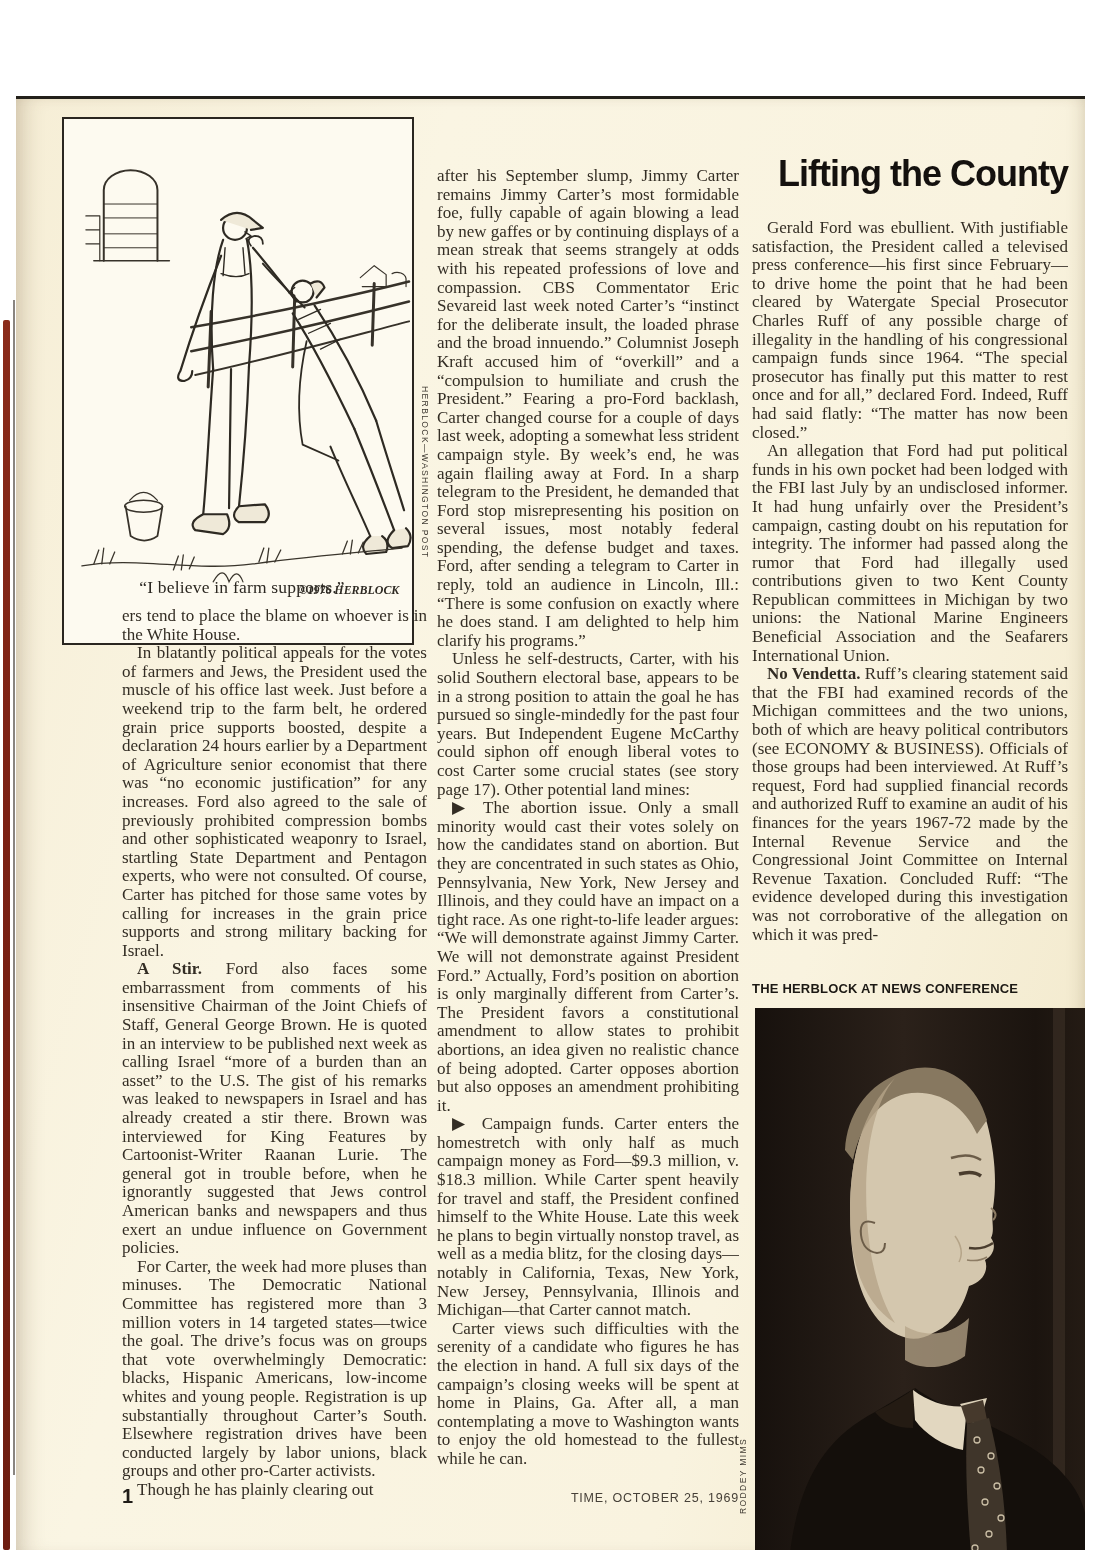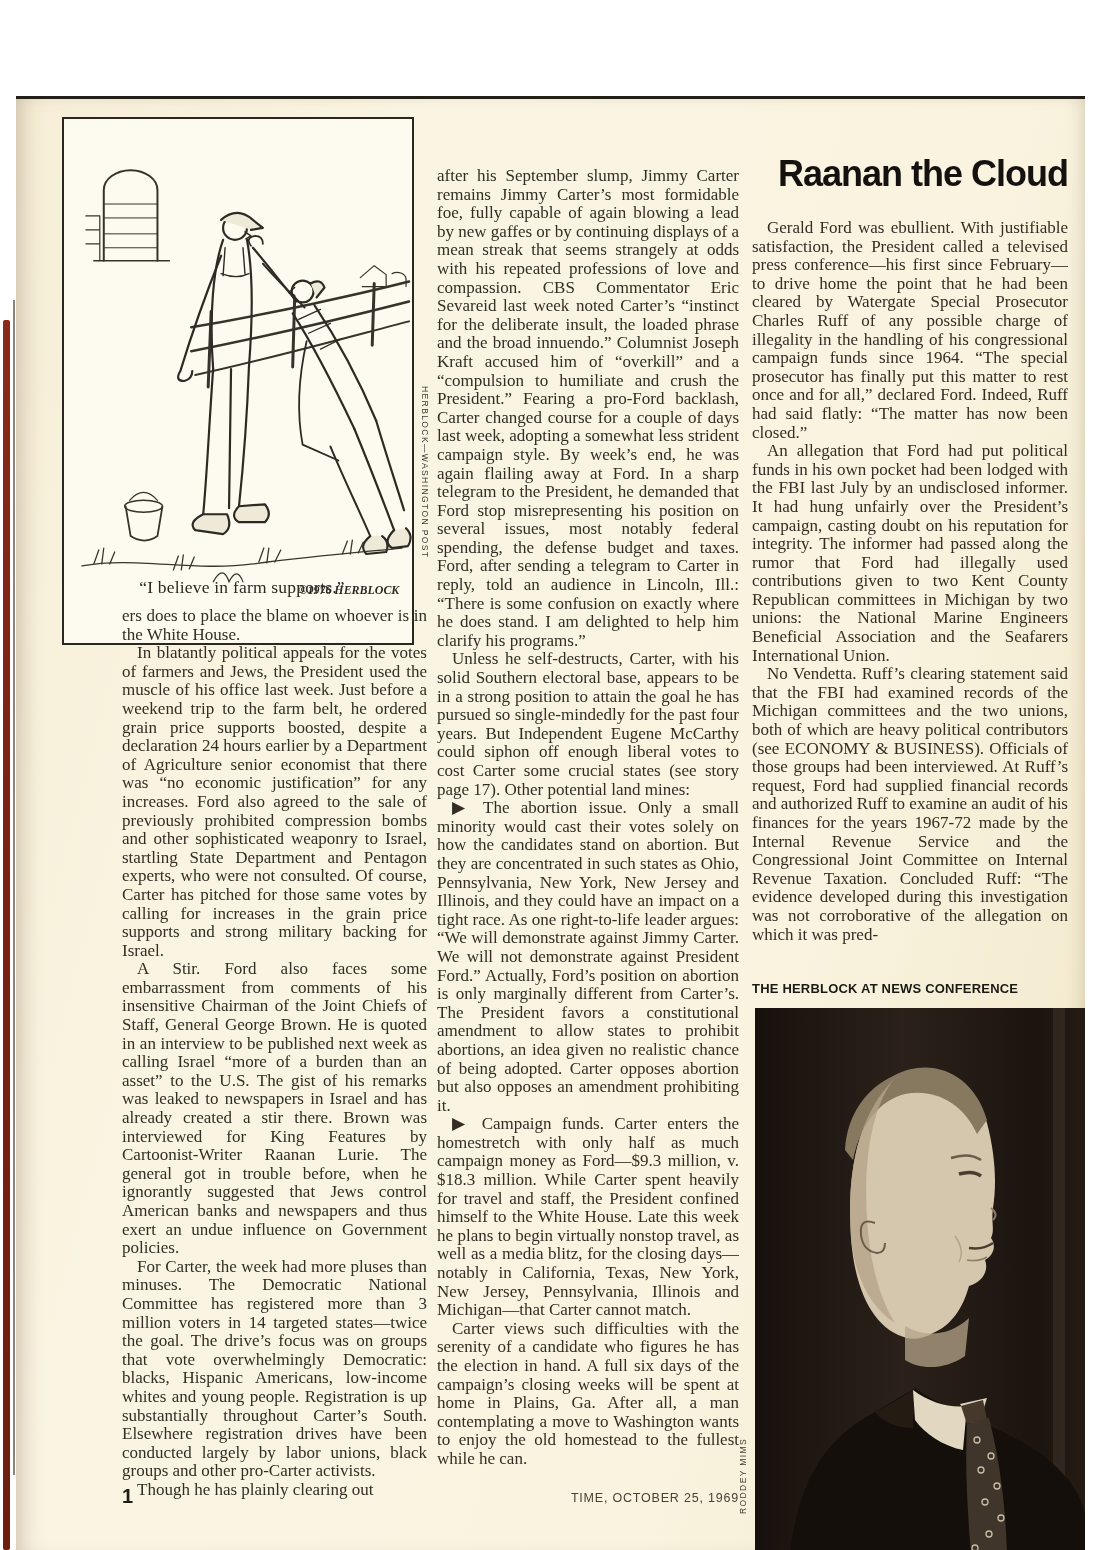--- a/index.html
+++ b/index.html
@@ -39,21 +39,21 @@
   .cartoon-caption {
     position:absolute; left:50px; top:478px; width:352px; text-align:center;
     font-size:17.5px; color:#2c2822; letter-spacing:.2px;
   }
   .textcol {
     position:absolute; font-size:17px; line-height:18.6px; color:#332d24;
     text-align:justify;
   }
   .textcol p { margin:0; text-indent:15px; }
   .textcol p.flush { text-indent:0; }
-  .lead { font-weight:normal; }
+  .lead { font-weight:bold; }
   .col-left   { left:106px; top:508px; width:305px; }
   .col-middle { left:421px; top:68px;  width:302px; height:1318px; overflow:hidden; }
   .col-right  { left:736px; top:120px; width:316px; height:760px; overflow:hidden; }
   .pagenum {
     position:absolute; left:106px; top:1386px;
     font-family:"Liberation Sans", sans-serif; font-weight:bold;
     font-size:20px; color:#1f1c17;
   }
   .footer {
     position:absolute; left:421px; top:1392px; width:302px; text-align:right;
@@ -133,38 +133,38 @@
         <path d="M30 410 l5 -14 M38 410 l2 -16 M46 410 l5 -12 M110 416 l5 -14 M118 416 l2 -15 M126 415 l5 -12 M196 408 l5 -14 M204 409 l2 -15 M212 408 l6 -12 M280 400 l5 -13 M288 400 l2 -14 M296 399 l5 -11"></path>
         <path d="M150 428 q10 -18 16 0 q8 -16 14 0" stroke-width="1.2"></path>
       </g>
       <text x="236" y="440" font-family="Liberation Serif, serif" font-style="italic" font-weight="bold" font-size="12" fill="#2e2a23">©1976 HERBLOCK</text>
     </svg>
   </div>
   <div class="vtext cartoon-credit">HERBLOCK—WASHINGTON POST</div>
   <div class="cartoon-caption">“I believe in farm supports.”</div>
 
   <div class="textcol col-left">
-    <p class="flush"><span class="lead"></span><span>ers does to place the blame on whoever is in the White House.</span></p>
+    <p class="flush"><span class="lead"></span><span>ers tend to place the blame on whoever is in the White House.</span></p>
     <p><span class="lead"></span><span>In blatantly political appeals for the votes of farmers and Jews, the President used the muscle of his office last week. Just before a weekend trip to the farm belt, he ordered grain price supports boosted, despite a declaration 24 hours earlier by a Department of Agriculture senior economist that there was “no economic justification” for any increases. Ford also agreed to the sale of previously prohibited compression bombs and other sophisticated weaponry to Israel, startling State Department and Pentagon experts, who were not consulted. Of course, Carter has pitched for those same votes by calling for increases in the grain price supports and strong military backing for Israel.</span></p>
     <p><span class="lead">A Stir.</span><span> Ford also faces some embarrassment from comments of his insensitive Chairman of the Joint Chiefs of Staff, General George Brown. He is quoted in an interview to be published next week as calling Israel “more of a burden than an asset” to the U.S. The gist of his remarks was leaked to newspapers in Israel and has already created a stir there. Brown was interviewed for King Features by Cartoonist-Writer Raanan Lurie. The general got in trouble before, when he ignorantly suggested that Jews control American banks and newspapers and thus exert an undue influence on Government policies.</span></p>
     <p><span class="lead"></span><span>For Carter, the week had more pluses than minuses. The Democratic National Committee has registered more than 3 million voters in 14 targeted states—twice the goal. The drive’s focus was on groups that vote overwhelmingly Democratic: blacks, Hispanic Americans, low-income whites and young people. Registration is up substantially throughout Carter’s South. Elsewhere registration drives have been conducted largely by labor unions, black groups and other pro-Carter activists.</span></p>
     <p><span class="lead"></span><span>Though he has plainly clearing out</span></p>
   </div>
   <div class="pagenum">1</div>
 
   <div class="textcol col-middle">
     <p class="flush"><span class="lead"></span><span>after his September slump, Jimmy Carter remains Jimmy Carter’s most formidable foe, fully capable of again blowing a lead by new gaffes or by continuing displays of a mean streak that seems strangely at odds with his repeated professions of love and compassion. CBS Commentator Eric Sevareid last week noted Carter’s “instinct for the deliberate insult, the loaded phrase and the broad innuendo.” Columnist Joseph Kraft accused him of “overkill” and a “compulsion to humiliate and crush the President.” Fearing a pro-Ford backlash, Carter changed course for a couple of days last week, adopting a somewhat less strident campaign style. By week’s end, he was again flailing away at Ford. In a sharp telegram to the President, he demanded that Ford stop misrepresenting his position on several issues, most notably federal spending, the defense budget and taxes. Ford, after sending a telegram to Carter in reply, told an audience in Lincoln, Ill.: “There is some confusion on exactly where he does stand. I am delighted to help him clarify his programs.”</span></p>
     <p><span class="lead"></span><span>Unless he self-destructs, Carter, with his solid Southern electoral base, appears to be in a strong position to attain the goal he has pursued so single-mindedly for the past four years. But Independent Eugene McCarthy could siphon off enough liberal votes to cost Carter some crucial states (see story page 17). Other potential land mines:</span></p>
     <p><span class="lead"></span><span>▶ The abortion issue. Only a small minority would cast their votes solely on how the candidates stand on abortion. But they are concentrated in such states as Ohio, Pennsylvania, New York, New Jersey and Illinois, and they could have an impact on a tight race. As one right-to-life leader argues: “We will demonstrate against Jimmy Carter. We will not demonstrate against President Ford.” Actually, Ford’s position on abortion is only marginally different from Carter’s. The President favors a constitutional amendment to allow states to prohibit abortions, an idea given no realistic chance of being adopted. Carter opposes abortion but also opposes an amendment prohibiting it.</span></p>
     <p><span class="lead"></span><span>▶ Campaign funds. Carter enters the homestretch with only half as much campaign money as Ford—$9.3 million, v. $18.3 million. While Carter spent heavily for travel and staff, the President confined himself to the White House. Late this week he plans to begin virtually nonstop travel, as well as a media blitz, for the closing days—notably in California, Texas, New York, New Jersey, Pennsylvania, Illinois and Michigan—that Carter cannot match.</span></p>
     <p><span class="lead"></span><span>Carter views such difficulties with the serenity of a candidate who figures he has the election in hand. A full six days of the campaign’s closing weeks will be spent at home in Plains, Ga. After all, a man contemplating a move to Washington wants to enjoy the old homestead to the fullest while he can.</span></p>
   </div>
   <div class="footer">TIME, OCTOBER 25, 1969</div>
 
-  <div class="headline">Raanan the Cloud</div>
+  <div class="headline">Lifting the County</div>
   <div class="textcol col-right">
     <p><span class="lead"></span><span>Gerald Ford was ebullient. With justifiable satisfaction, the President called a televised press conference—his first since February—to drive home the point that he had been cleared by Watergate Special Prosecutor Charles Ruff of any possible charge of illegality in the handling of his congressional campaign funds since 1964. “The special prosecutor has finally put this matter to rest once and for all,” declared Ford. Indeed, Ruff had said flatly: “The matter has now been closed.”</span></p>
     <p><span class="lead"></span><span>An allegation that Ford had put political funds in his own pocket had been lodged with the FBI last July by an undisclosed informer. It had hung unfairly over the President’s campaign, casting doubt on his reputation for integrity. The informer had passed along the rumor that Ford had illegally used contributions given to two Kent County Republican committees in Michigan by two unions: the National Marine Engineers Beneficial Association and the Seafarers International Union.</span></p>
     <p><span class="lead">No Vendetta.</span><span> Ruff’s clearing statement said that the FBI had examined records of the Michigan committees and the two unions, both of which are heavy political contributors (see ECONOMY &amp; BUSINESS). Officials of those groups had been interviewed. At Ruff’s request, Ford had supplied financial records and authorized Ruff to examine an audit of his finances for the years 1967-72 made by the Internal Revenue Service and the Congressional Joint Committee on Internal Revenue Taxation. Concluded Ruff: “The evidence developed during this investigation was not corroborative of the allegation on which it was pred-</span></p>
   </div>
 
   <div class="photo-label">THE HERBLOCK AT NEWS CONFERENCE</div>
   <div class="photo-frame">
     <svg viewBox="0 0 330 545" preserveAspectRatio="none">
       <defs>

